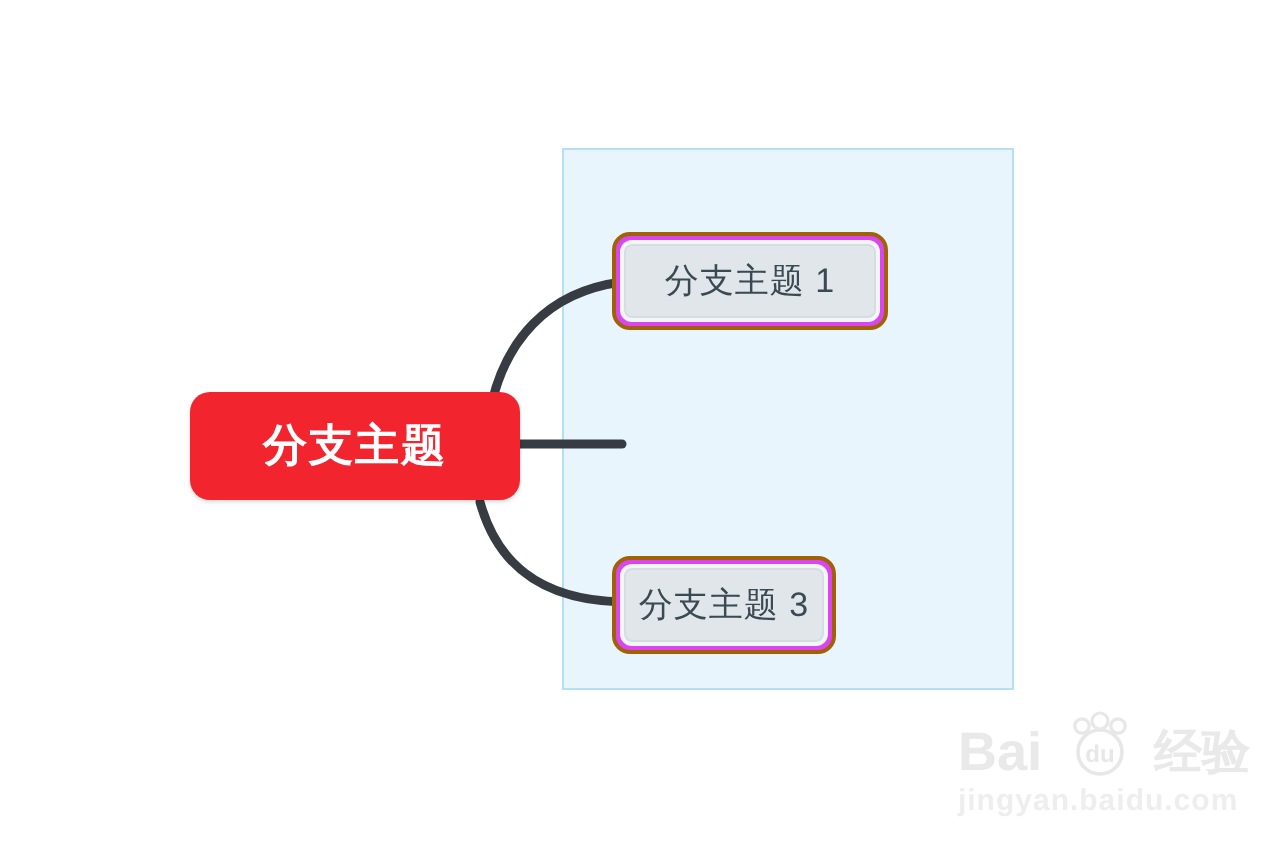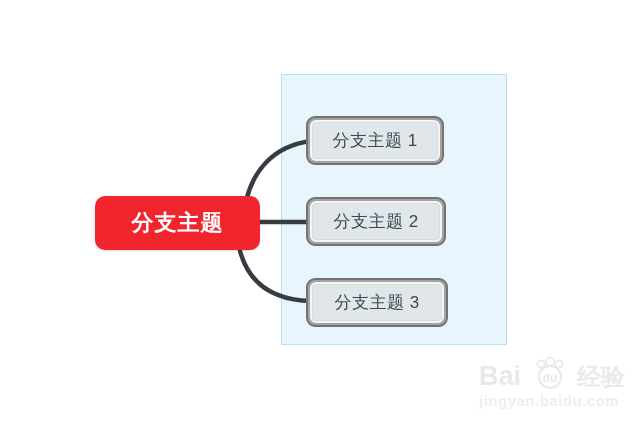--- a/index.html
+++ b/index.html
@@ -37,30 +37,30 @@
     color:#ffffff;
     font-size:22px;
     font-weight:bold;
     letter-spacing:1px;
   }
   
   .branch-outer{
     position:absolute;
     left:306px;
     width:138px;height:49px;
-    border:2px solid #737373;
+    border:2px solid #a16207;
     border-radius:9px;
-    background:#a3a3a3;
+    background:#d946ef;
     box-sizing:border-box;
     padding:2px;
     cursor:pointer;
   }
   .branch-outer.b1{top:116px;}
   .branch-outer.b2{top:197px;width:140px;}
-  .branch-outer.b3{top:278px;width:142px;}
+  .branch-outer.b3{top:278px;width:112px;}
   .branch-inner{
     width:100%;height:100%;
     background:#e0e6e9;
     border:2px solid #f2f6f7;
     box-shadow:inset 0 0 0 1px #d5dde1;
     border-radius:6px;
     box-sizing:border-box;
     display:flex;align-items:center;justify-content:center;
   }
   .branch-inner .label{
@@ -112,25 +112,20 @@
 
   <div id="central-topic">
     <span class="label">分支主题</span>
   </div>
 
   <div class="branch-outer b1">
     <div class="branch-inner">
       <span class="label">分支主题 1</span>
     </div>
   </div>
-  <div class="branch-outer b2">
-    <div class="branch-inner">
-      <span class="label">分支主题 2</span>
-    </div>
-  </div>
   <div class="branch-outer b3">
     <div class="branch-inner">
       <span class="label">分支主题 3</span>
     </div>
   </div>
 
   <div id="watermark">
     <div class="row1">
       <span class="bai">Bai</span>
       <span class="paw">

